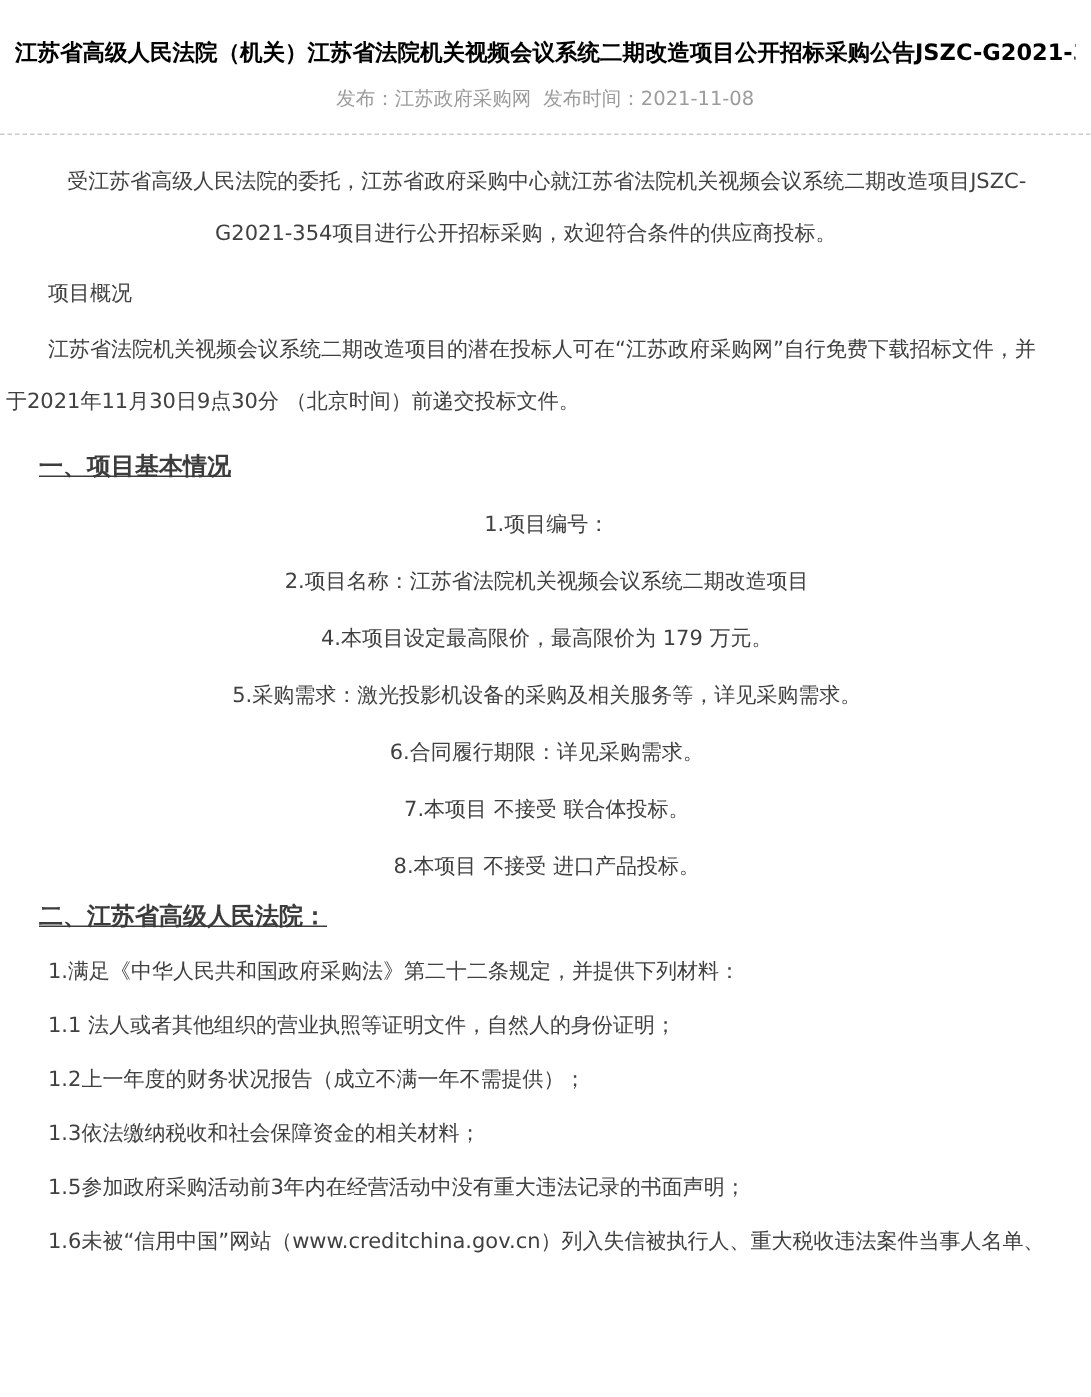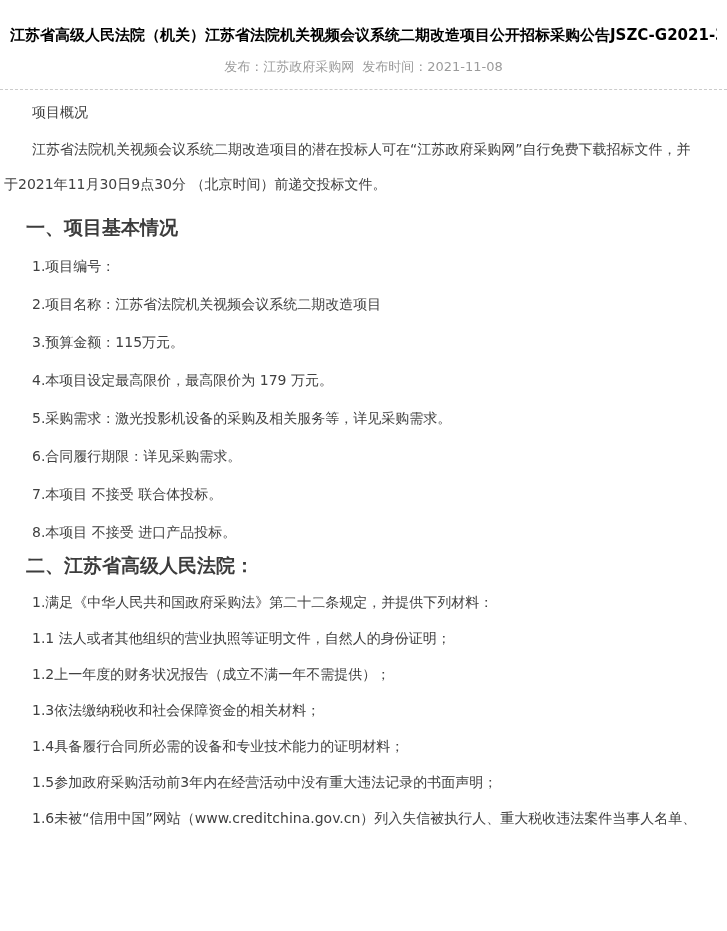--- a/index.html
+++ b/index.html
@@ -31,63 +31,62 @@
   .content {
     padding: 0 30px 0 4px;
     font-size: 14px; color: #404040;
   }
   .content p { margin: 0; text-indent: 2em; }
   .intro   { text-align: center; line-height: 35px; padding-top: 14px; }
   .overview{ line-height: 20px; padding-top: 12px; }
   .notice  { line-height: 35px; padding-top: 10px; }
   h2.sec {
     margin: 0; padding: 14px 0 0 22px;
-    font-size: 19px; font-weight: bold; color: #3c3c3c;
-    line-height: 22px; text-indent: 0;
+    font-size: 16px; font-weight: bold; color: #3c3c3c;
+    line-height: 22px; text-indent: 0; text-decoration: underline;
   }
   h2.sec2 { padding-top: 12px; }
-  p.item  { line-height: 20px; padding-top: 18px; }
+  p.item  { line-height: 20px; padding-top: 18px; text-align: center; }
   p.item2 { line-height: 20px; padding-top: 16px; }
   .u { }
 </style>
 </head>
 <body>
 
 <div class="page">
 
   <h1 class="title">江苏省高级人民法院（机关）江苏省法院机关视频会议系统二期改造项目公开招标采购公告JSZC-G2021-354</h1>
 
   <div class="meta">
     <span>发布：</span><span>江苏政府采购网</span><span class="gap">发布时间：</span><span>2021-11-08</span>
   </div>
 
   <div class="divider"></div>
 
   <div class="content">
 
+    <p class="intro">受江苏省高级人民法院的委托，江苏省政府采购中心就江苏省法院机关视频会议系统二期改造项目JSZC-G2021-354项目进行公开招标采购，欢迎符合条件的供应商投标。</p>
 
     <p class="overview">项目概况</p>
 
     <p class="notice"><span>江苏省法院机关视频会议系统二期改造项目的潜在投标人可在</span><span class="u">“江苏政府采购网”自行免费下载</span><span>招标文件，并于</span><span class="u">2021年11月30日9点30分 </span><span>（北京时间）前递交投标文件。</span></p>
 
     <h2 class="sec">一、项目基本情况</h2>
 
     <p class="item">1.项目编号：</p>
     <p class="item">2.项目名称：江苏省法院机关视频会议系统二期改造项目</p>
-    <p class="item">3.预算金额：115万元。</p>
     <p class="item"><span>4.本项目设定最高限价，最高限价为</span><span class="u"> 179 </span><span>万元。</span></p>
     <p class="item">5.采购需求：激光投影机设备的采购及相关服务等，详见采购需求。</p>
     <p class="item">6.合同履行期限：详见采购需求。</p>
     <p class="item"><span>7.本项目</span><span class="u"> 不接受 </span><span>联合体投标。</span></p>
     <p class="item"><span>8.本项目</span><span class="u"> 不接受 </span><span>进口产品投标。</span></p>
 
     <h2 class="sec sec2">二、江苏省高级人民法院：</h2>
 
     <p class="item2">1.满足《中华人民共和国政府采购法》第二十二条规定，并提供下列材料：</p>
     <p class="item2">1.1 法人或者其他组织的营业执照等证明文件，自然人的身份证明；</p>
     <p class="item2">1.2上一年度的财务状况报告（成立不满一年不需提供）；</p>
     <p class="item2">1.3依法缴纳税收和社会保障资金的相关材料；</p>
-    <p class="item2">1.4具备履行合同所必需的设备和专业技术能力的证明材料；</p>
     <p class="item2">1.5参加政府采购活动前3年内在经营活动中没有重大违法记录的书面声明；</p>
     <p class="item2">1.6未被“信用中国”网站（www.creditchina.gov.cn）列入失信被执行人、重大税收违法案件当事人名单、</p>
 
   </div>
 </div>
 
 </body></html>

